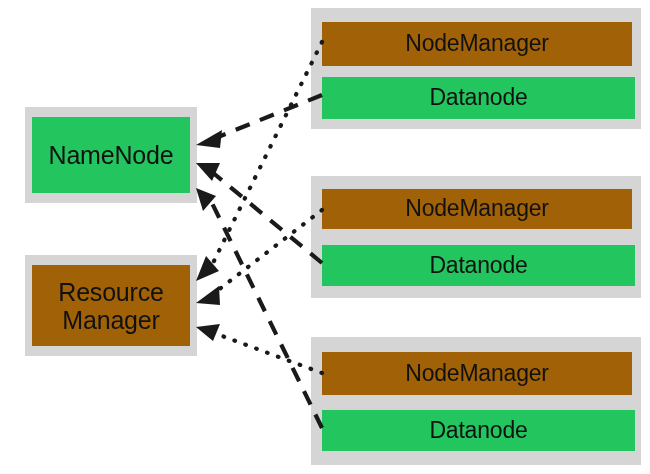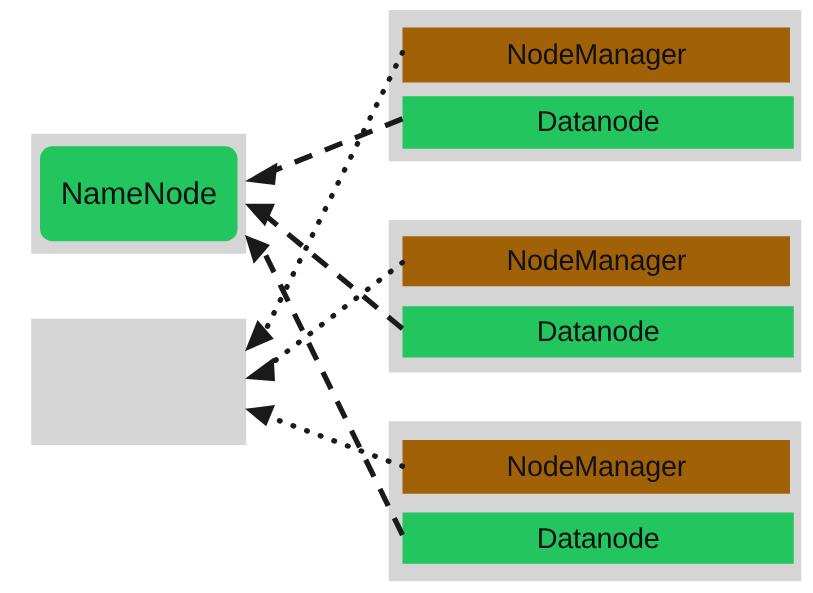--- a/index.html
+++ b/index.html
@@ -33,21 +33,21 @@
     color: #111111;
     line-height: 1.12;
     letter-spacing: -0.2px;
     white-space: pre-line;
   }
   .fill-yellow { background: #22c55e; }
   .fill-green  { background: #a16207; }
 
   
   #namenode-frame { left: 25px; top: 107px; width: 172px; height: 96px; }
-  #namenode-box   { left: 32px; top: 117px; width: 158px; height: 76px; font-size: 25px; border-radius: 10px; }
+  #namenode-box   { left: 32px; top: 117px; width: 158px; height: 76px; font-size: 25px; }
 
   #resourcemanager-frame { left: 25px; top: 255px; width: 172px; height: 101px; }
   #resourcemanager-box   { left: 32px; top: 265px; width: 158px; height: 81px; font-size: 25px; }
 
   
   #worker-frame-0 { left: 311px; top: 8px;   width: 330px; height: 121px; }
   #worker-frame-1 { left: 311px; top: 176px; width: 330px; height: 122px; }
   #worker-frame-2 { left: 311px; top: 337px; width: 330px; height: 128px; }
 
   
@@ -78,20 +78,22 @@
 </style>
 </head>
 <body>
 
 <div id="diagram-root">
 
   <div class="frame" id="namenode-frame"></div>
   <div class="inner-box fill-yellow" id="namenode-box">NameNode</div>
 
   <div class="frame" id="resourcemanager-frame"></div>
+  <div class="inner-box fill-green" id="resourcemanager-box">Resource
+Manager</div>
 
   <div class="frame" id="worker-frame-0"></div>
   <div class="inner-box fill-green" id="nodemanager-0">NodeManager</div>
   <div class="inner-box fill-yellow" id="datanode-0">Datanode</div>
 
   <div class="frame" id="worker-frame-1"></div>
   <div class="inner-box fill-green" id="nodemanager-1">NodeManager</div>
   <div class="inner-box fill-yellow" id="datanode-1">Datanode</div>
 
   <div class="frame" id="worker-frame-2"></div>

